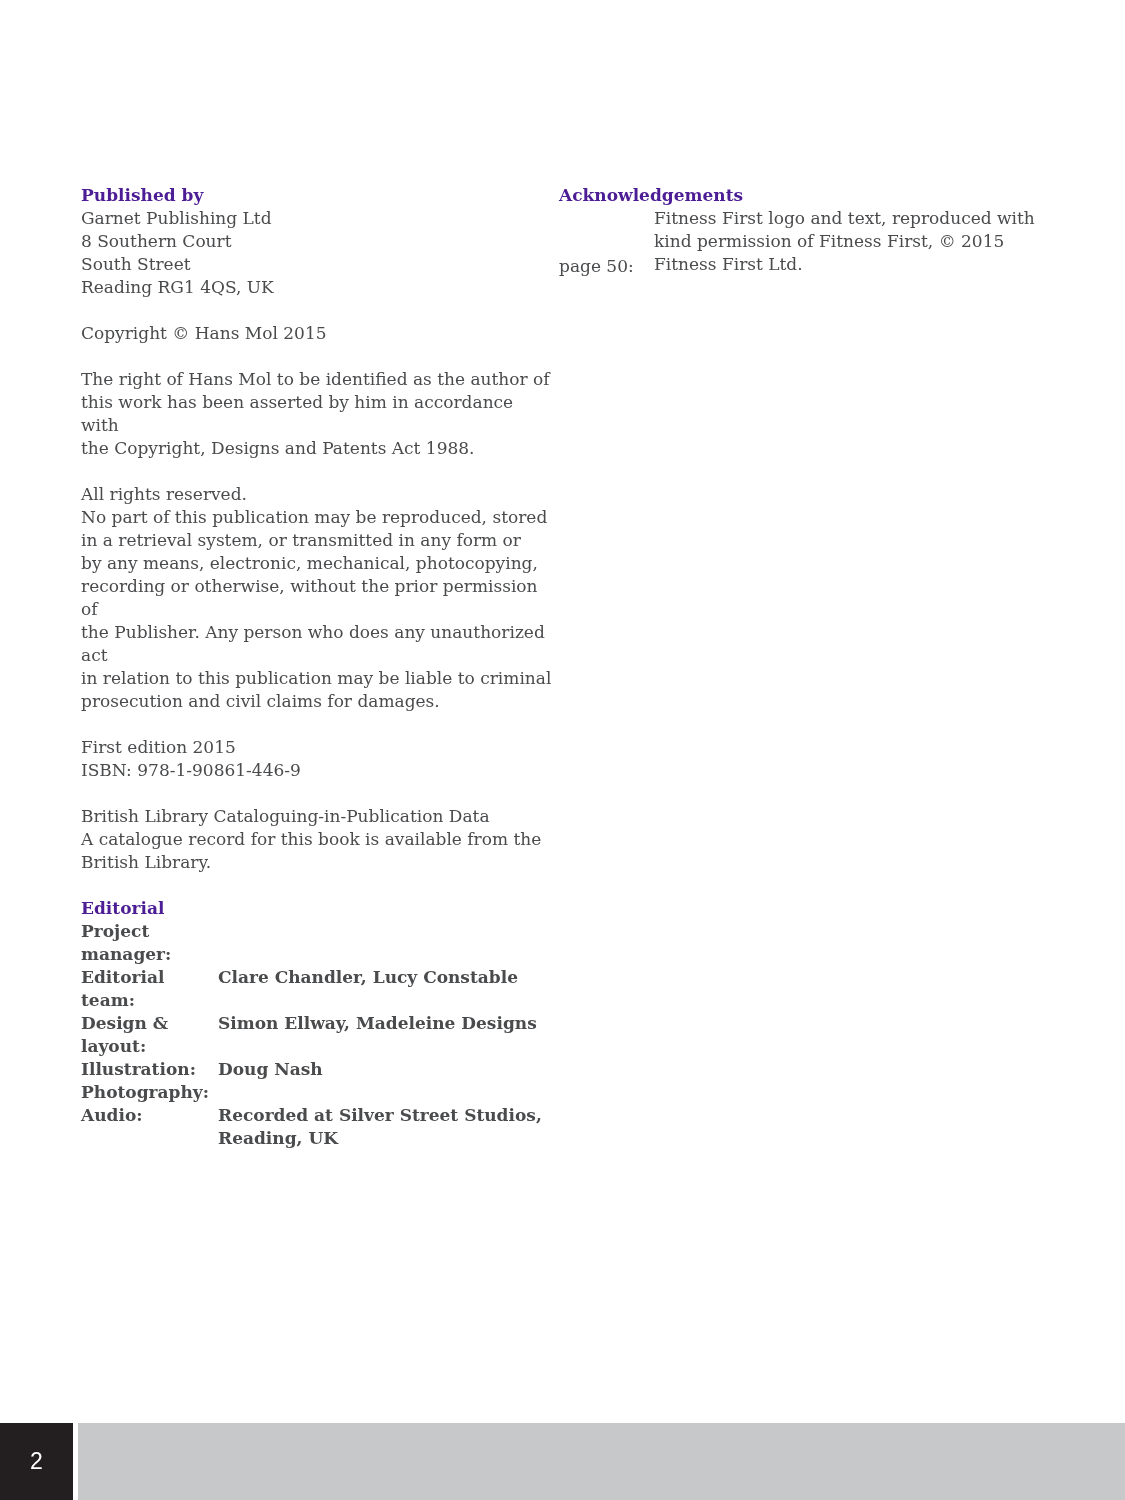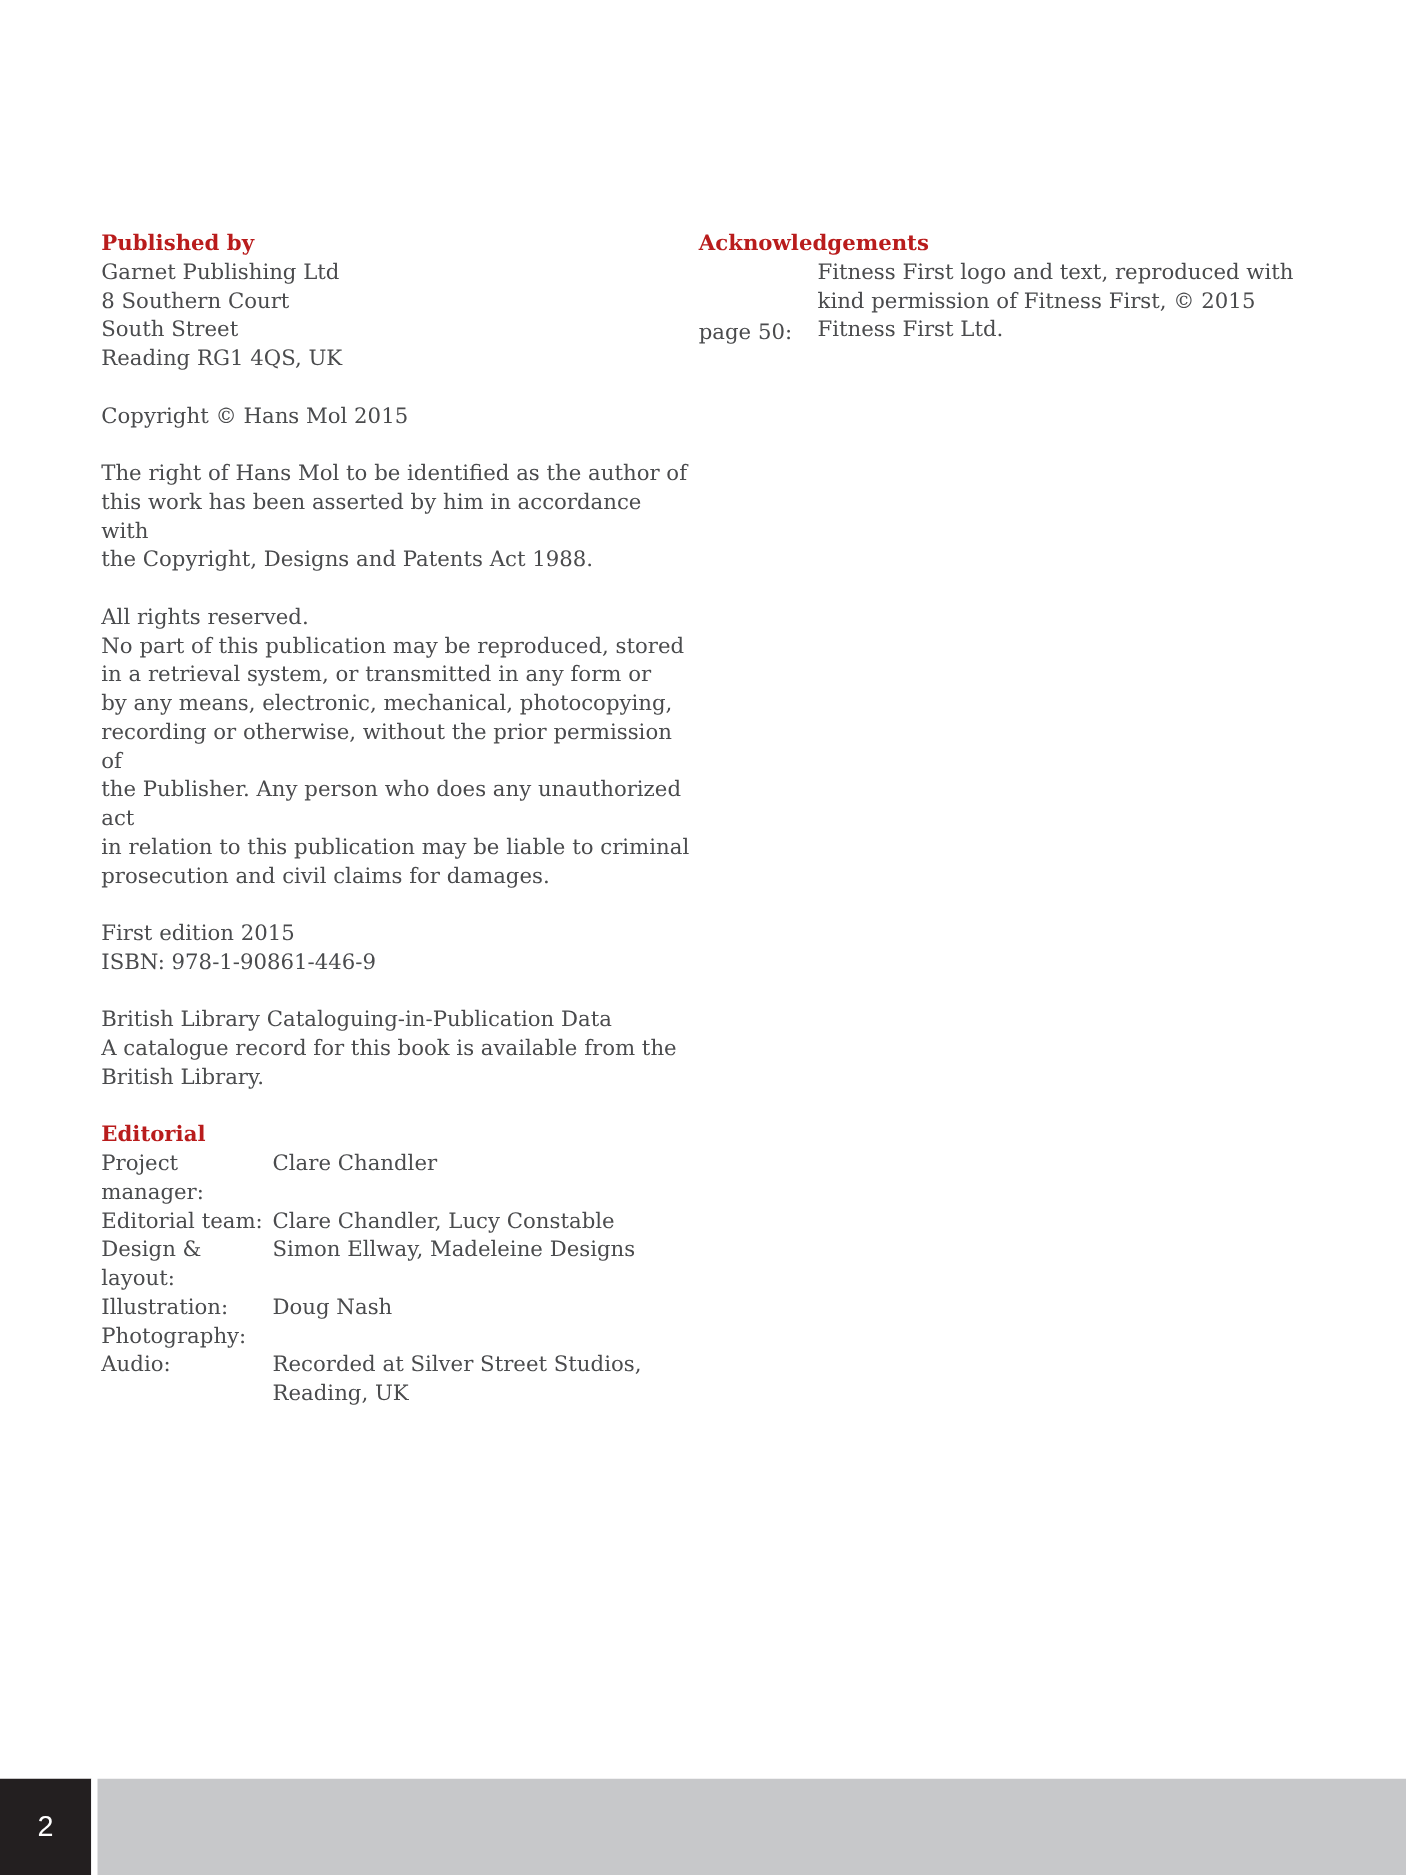--- a/index.html
+++ b/index.html
@@ -21,23 +21,23 @@
   .col {
     position: absolute;
     top: 184px;
   }
   .col-left  { left: 81px;  width: 475px; }
   .col-right { left: 559px; width: 500px; }
   .block { margin: 0 0 23px 0; }
   .prewrap { white-space: pre-line; }
   .bold {
     font-weight: bold;
-    color: #b91c1c;
+    color: #4c1d95;
   }
-  .prod-row { display: flex; }
+  .prod-row { display: flex; font-weight: bold; }
   .prod-label { width: 137px; flex: 0 0 137px; }
   .prod-value { flex: 1; }
   .ack-row { display: flex; }
   .ack-label { width: 95px; flex: 0 0 95px; margin-top: 48px; }
   .ack-value { flex: 1; }
   .footer {
     position: absolute;
     left: 0;
     right: 0;
     bottom: 0;
@@ -100,21 +100,20 @@
 ISBN: 978-1-90861-446-9</div>
 
     <div class="block prewrap">British Library Cataloguing-in-Publication Data
 A catalogue record for this book is available from the
 British Library.</div>
 
     <div class="block">
       <div class="bold">Editorial</div>
       <div class="prod-row">
         <div class="prod-label">Project manager:</div>
-        <div class="prod-value prewrap">Clare Chandler</div>
       </div>
       <div class="prod-row">
         <div class="prod-label">Editorial team:</div>
         <div class="prod-value prewrap">Clare Chandler, Lucy Constable</div>
       </div>
       <div class="prod-row">
         <div class="prod-label">Design &amp; layout:</div>
         <div class="prod-value prewrap">Simon Ellway, Madeleine Designs</div>
       </div>
       <div class="prod-row">

